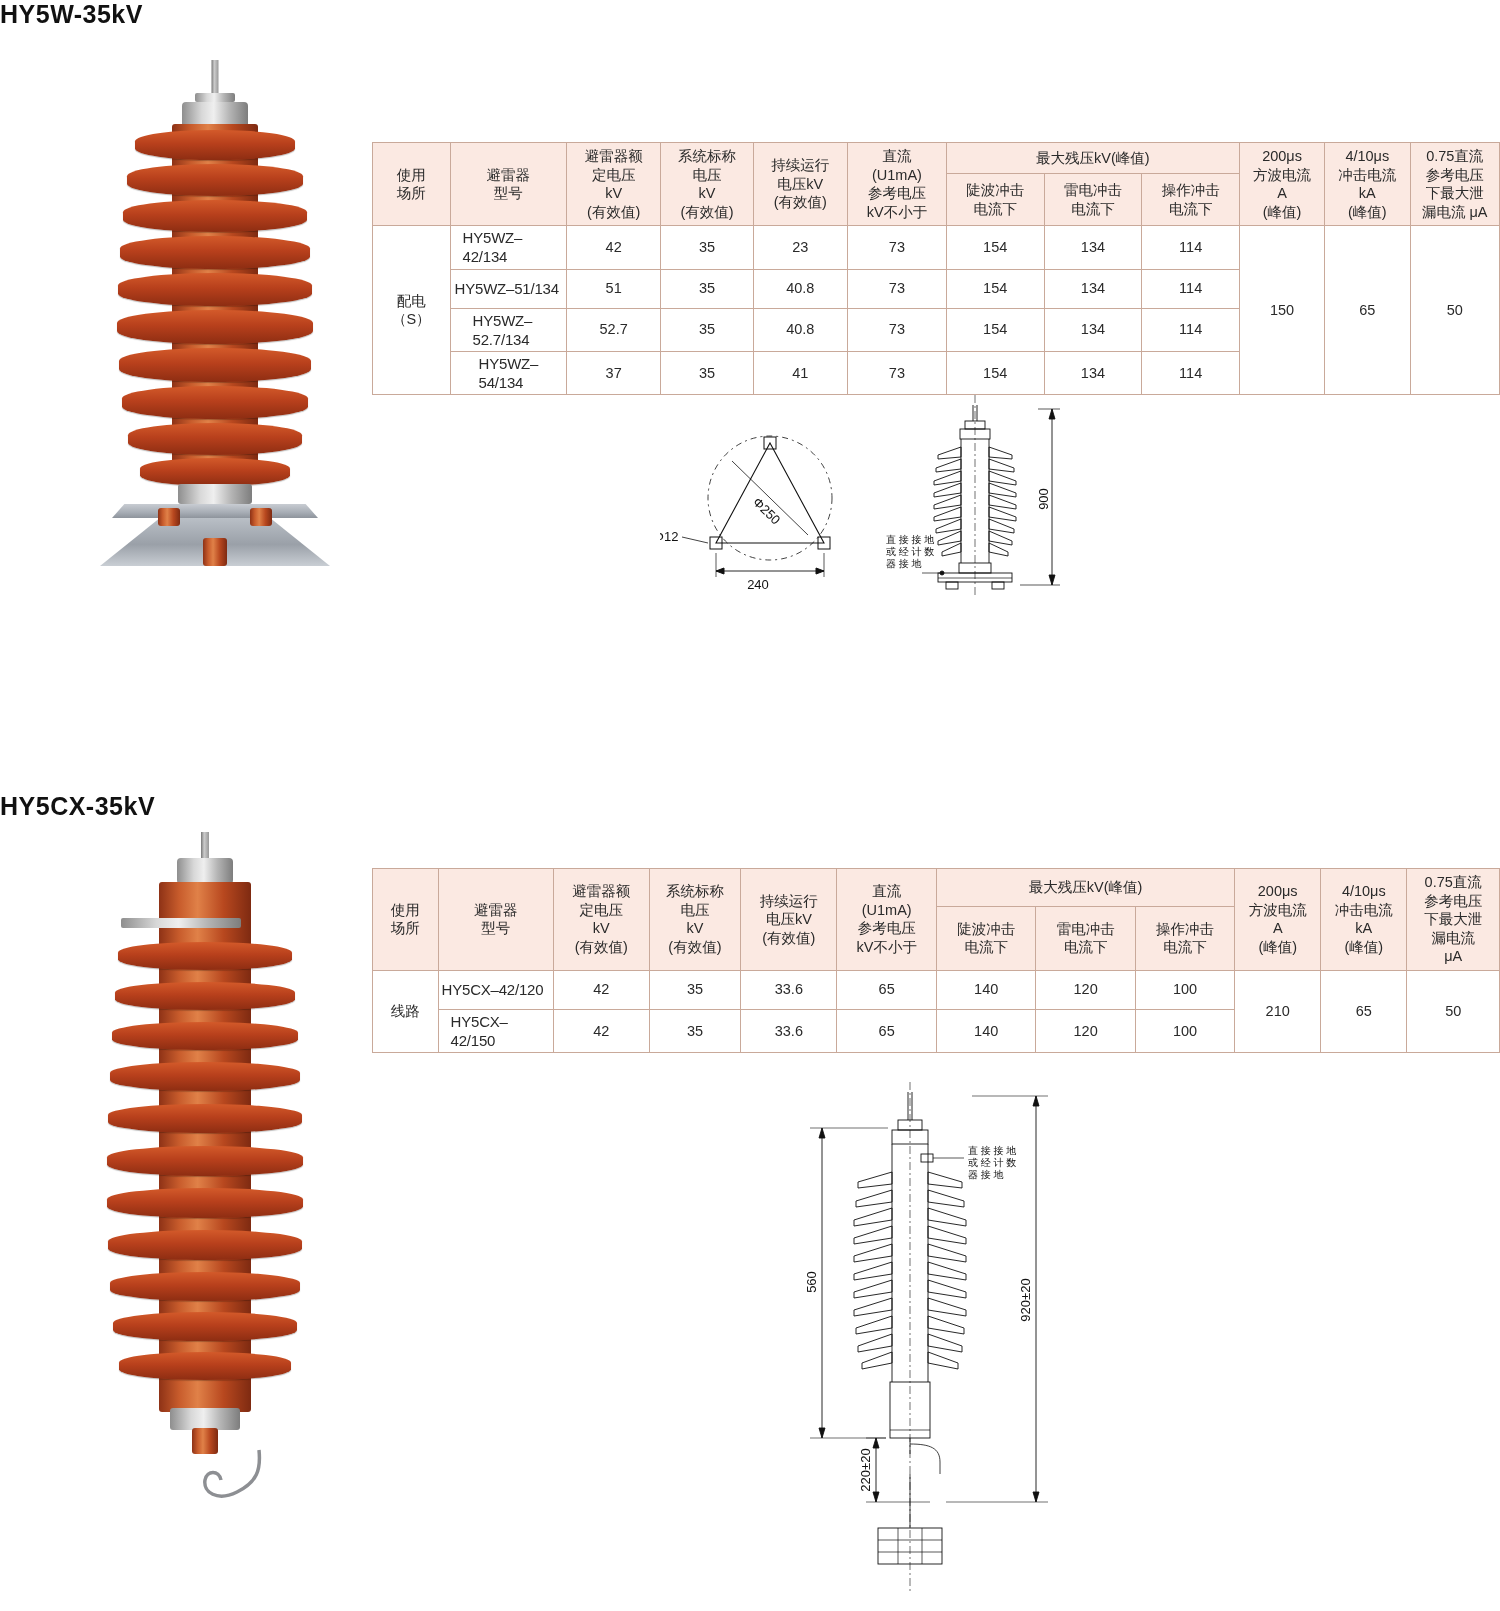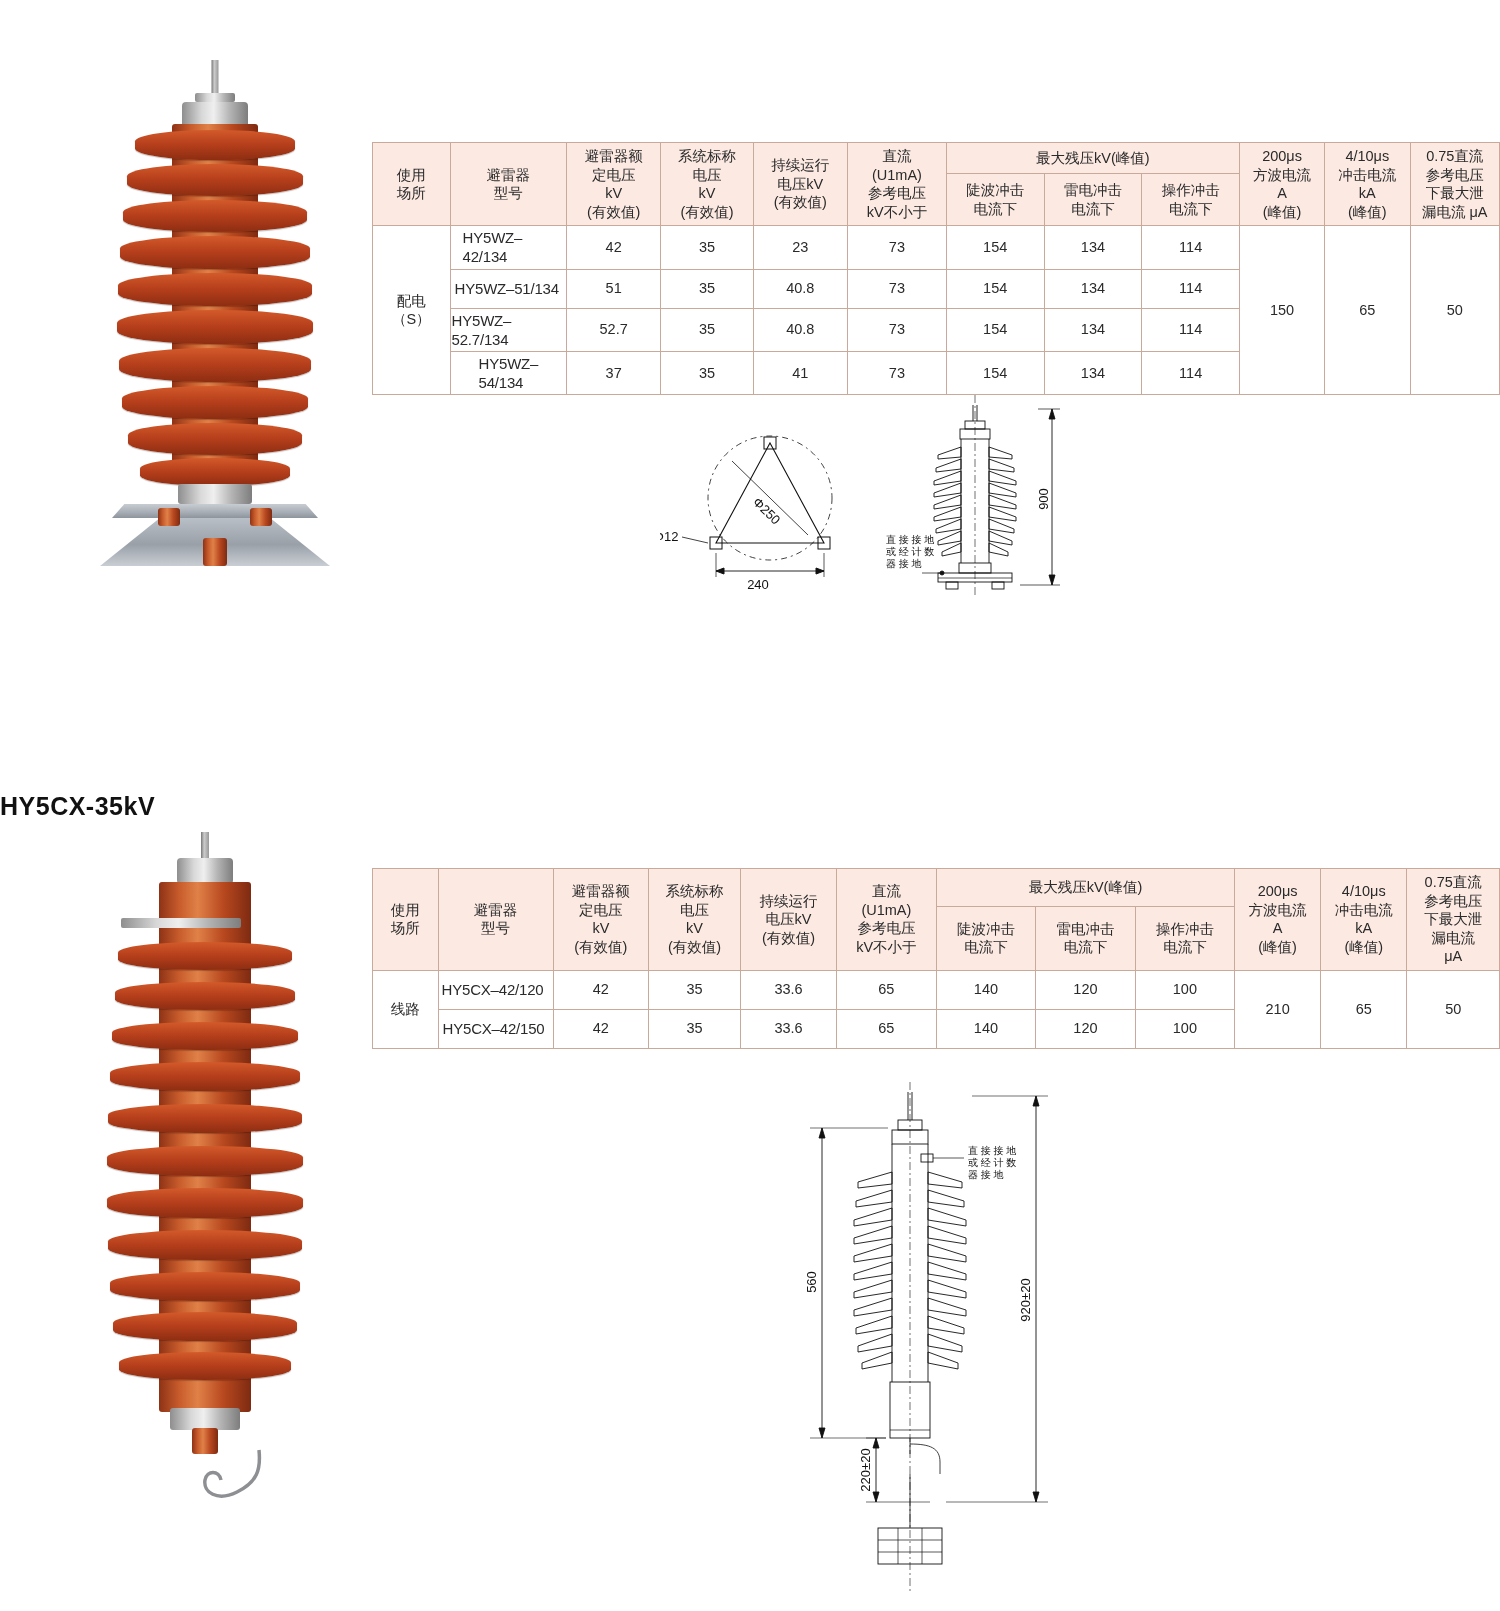--- a/index.html
+++ b/index.html
@@ -146,20 +146,21 @@
 
       <div class="base-plate" style="top:444px; width:206px; height:14px; clip-path: polygon(6% 0, 94% 0, 100% 100%, 0 100%);"></div>
       <div class="base-plate" style="top:458px; width:230px; height:48px; clip-path: polygon(26% 0, 74% 0, 100% 100%, 0 100%); background:linear-gradient(to bottom,#b9bfc6,#9aa0a8 55%,#c9ced4 100%);"></div>
 
       <div class="core" style="left:34%; top:448px; width:22px; height:18px;"></div>
       <div class="core" style="left:66%; top:448px; width:22px; height:18px;"></div>
       <div class="core" style="left:50%; top:478px; width:24px; height:28px;"></div>
     </div>
   </div>
 
+  <div class="section-title" style="left:372px; top:97px;">HY5W-35kV</div>
 
   <div style="position:absolute; left:372px; top:142px;">
     <table class="spec">
       <thead>
         <tr>
           <th rowspan="2" style="width:72px; white-space:pre-line;">使用
 场所</th>
           <th rowspan="2" style="width:110px; white-space:pre-line;">避雷器
 型号</th>
           <th rowspan="2" style="width:92px; white-space:pre-line;">避雷器额
@@ -220,21 +221,21 @@
           <td class="cell-model" style="text-align:left; padding-left:4px;">HY5WZ–51/134</td>
           <td>51</td>
           <td>35</td>
           <td>40.8</td>
           <td>73</td>
           <td>154</td>
           <td>134</td>
           <td>114</td>
         </tr>
         <tr>
-          <td class="cell-model" style="text-align:left; padding-left:1px;">HY5WZ–52.7/134</td>
+          <td class="cell-model" style="text-align:left; padding-left:22px;">HY5WZ–52.7/134</td>
           <td>52.7</td>
           <td>35</td>
           <td>40.8</td>
           <td>73</td>
           <td>154</td>
           <td>134</td>
           <td>114</td>
         </tr>
         <tr>
           <td class="cell-model" style="text-align:left; padding-left:28px;">HY5WZ–54/134</td>
@@ -420,21 +421,21 @@
           <td>33.6</td>
           <td>65</td>
           <td>140</td>
           <td>120</td>
           <td>100</td>
           <td rowspan="2">210</td>
           <td rowspan="2">65</td>
           <td rowspan="2">50</td>
         </tr>
         <tr>
-          <td class="cell-model" style="text-align:left; padding-left:4px;">HY5CX–42/150</td>
+          <td class="cell-model" style="text-align:left; padding-left:12px;">HY5CX–42/150</td>
           <td>42</td>
           <td>35</td>
           <td>33.6</td>
           <td>65</td>
           <td>140</td>
           <td>120</td>
           <td>100</td>
         </tr>
       </tbody>
     </table>

